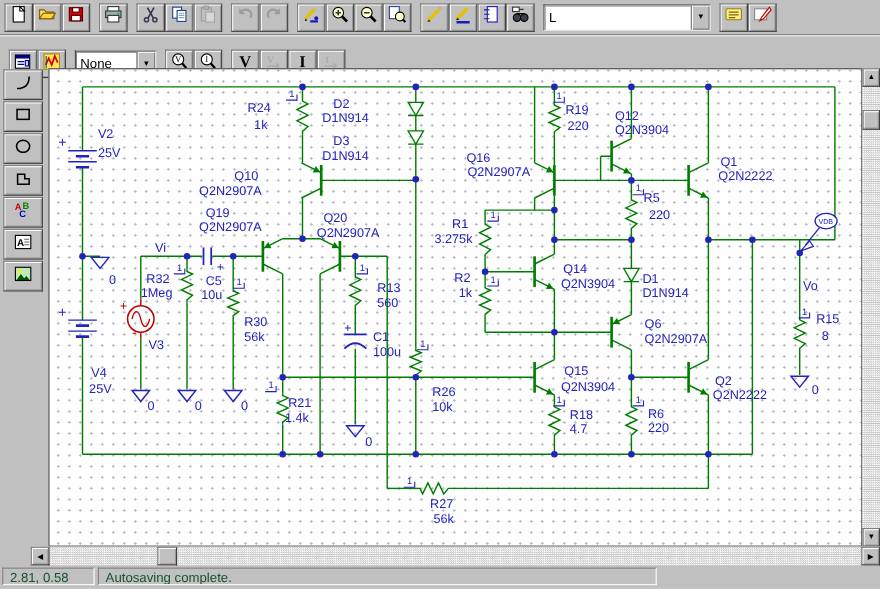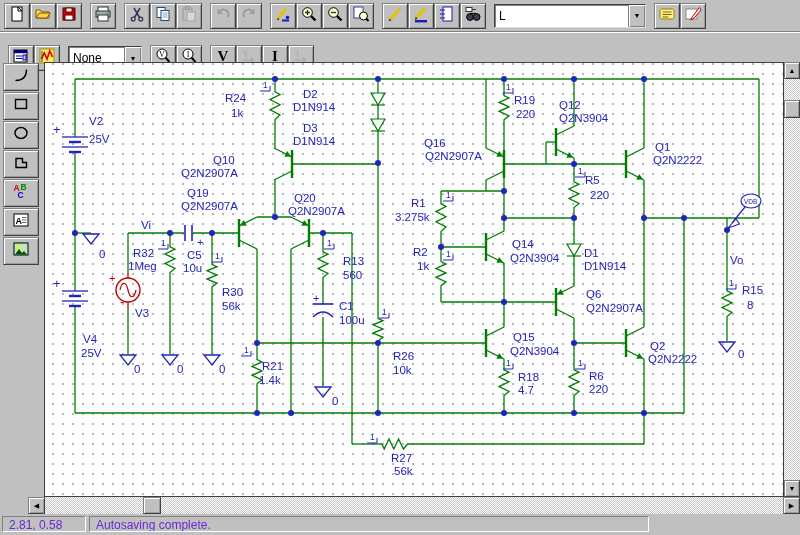--- a/index.html
+++ b/index.html
@@ -36,21 +36,21 @@
   
   .sb{position:absolute;background:#d8d8d8;background-image:repeating-conic-gradient(#ffffff 0% 25%,#c6c6c6 0% 50%);background-size:2px 2px;}
   #vscroll{left:784px;top:62px;width:16px;height:435px;}
   #hscroll{left:28px;top:497px;width:772px;height:17px;}
   .sbtn{position:absolute;background:#c0c0c0;border:1px solid;border-color:#808080 #404040 #404040 #808080;
     box-shadow:inset 1px 1px 0 #fff,inset -1px -1px 0 #9a9a9a;display:flex;align-items:center;justify-content:center;
     font-size:7px;color:#000;box-sizing:border-box;}
   .sthumb{position:absolute;background:#c0c0c0;border:1px solid;border-color:#808080 #404040 #404040 #808080;
     box-shadow:inset 1px 1px 0 #fff,inset -1px -1px 0 #9a9a9a;box-sizing:border-box;}
   
-  #statusbar{position:absolute;left:0;top:515px;width:800px;height:20px;background:#c0c0c0;font-size:12px;color:#6d28d9;}
+  #statusbar{position:absolute;left:0;top:515px;width:800px;height:20px;background:#c0c0c0;font-size:12px;color:#14532d;}
   .scell{position:absolute;top:1px;height:16px;border:1px solid;border-color:#808080 #ffffff #ffffff #808080;
     padding:1px 6px 0 6px;white-space:nowrap;overflow:hidden;box-sizing:border-box;}
 </style>
 </head>
 <body>
 
 <div id="app">
   <div id="row1" class="trow">
       <span class="tgroup">
         <div class="tbtn">
@@ -626,15 +626,15 @@
     <div class="sbtn" style="left:0;bottom:0;width:16px;height:17px;">▼</div>
   </div>
   <div id="hscroll" class="sb">
     <div class="sbtn" style="left:0;top:0;width:17px;height:17px;">◀</div>
     <div class="sthumb" style="left:115px;top:0;width:18px;height:17px;"></div>
     <div class="sbtn" style="right:0;top:0;width:17px;height:17px;">▶</div>
   </div>
 
   <div id="statusbar">
     <div class="scell" style="left:2px;width:84px;">2.81,  0.58</div>
-    <div class="scell" style="left:89px;width:560px;">Autosaving complete.</div>
+    <div class="scell" style="left:89px;width:508px;">Autosaving complete.</div>
   </div>
 </div>
 
 </body></html>

